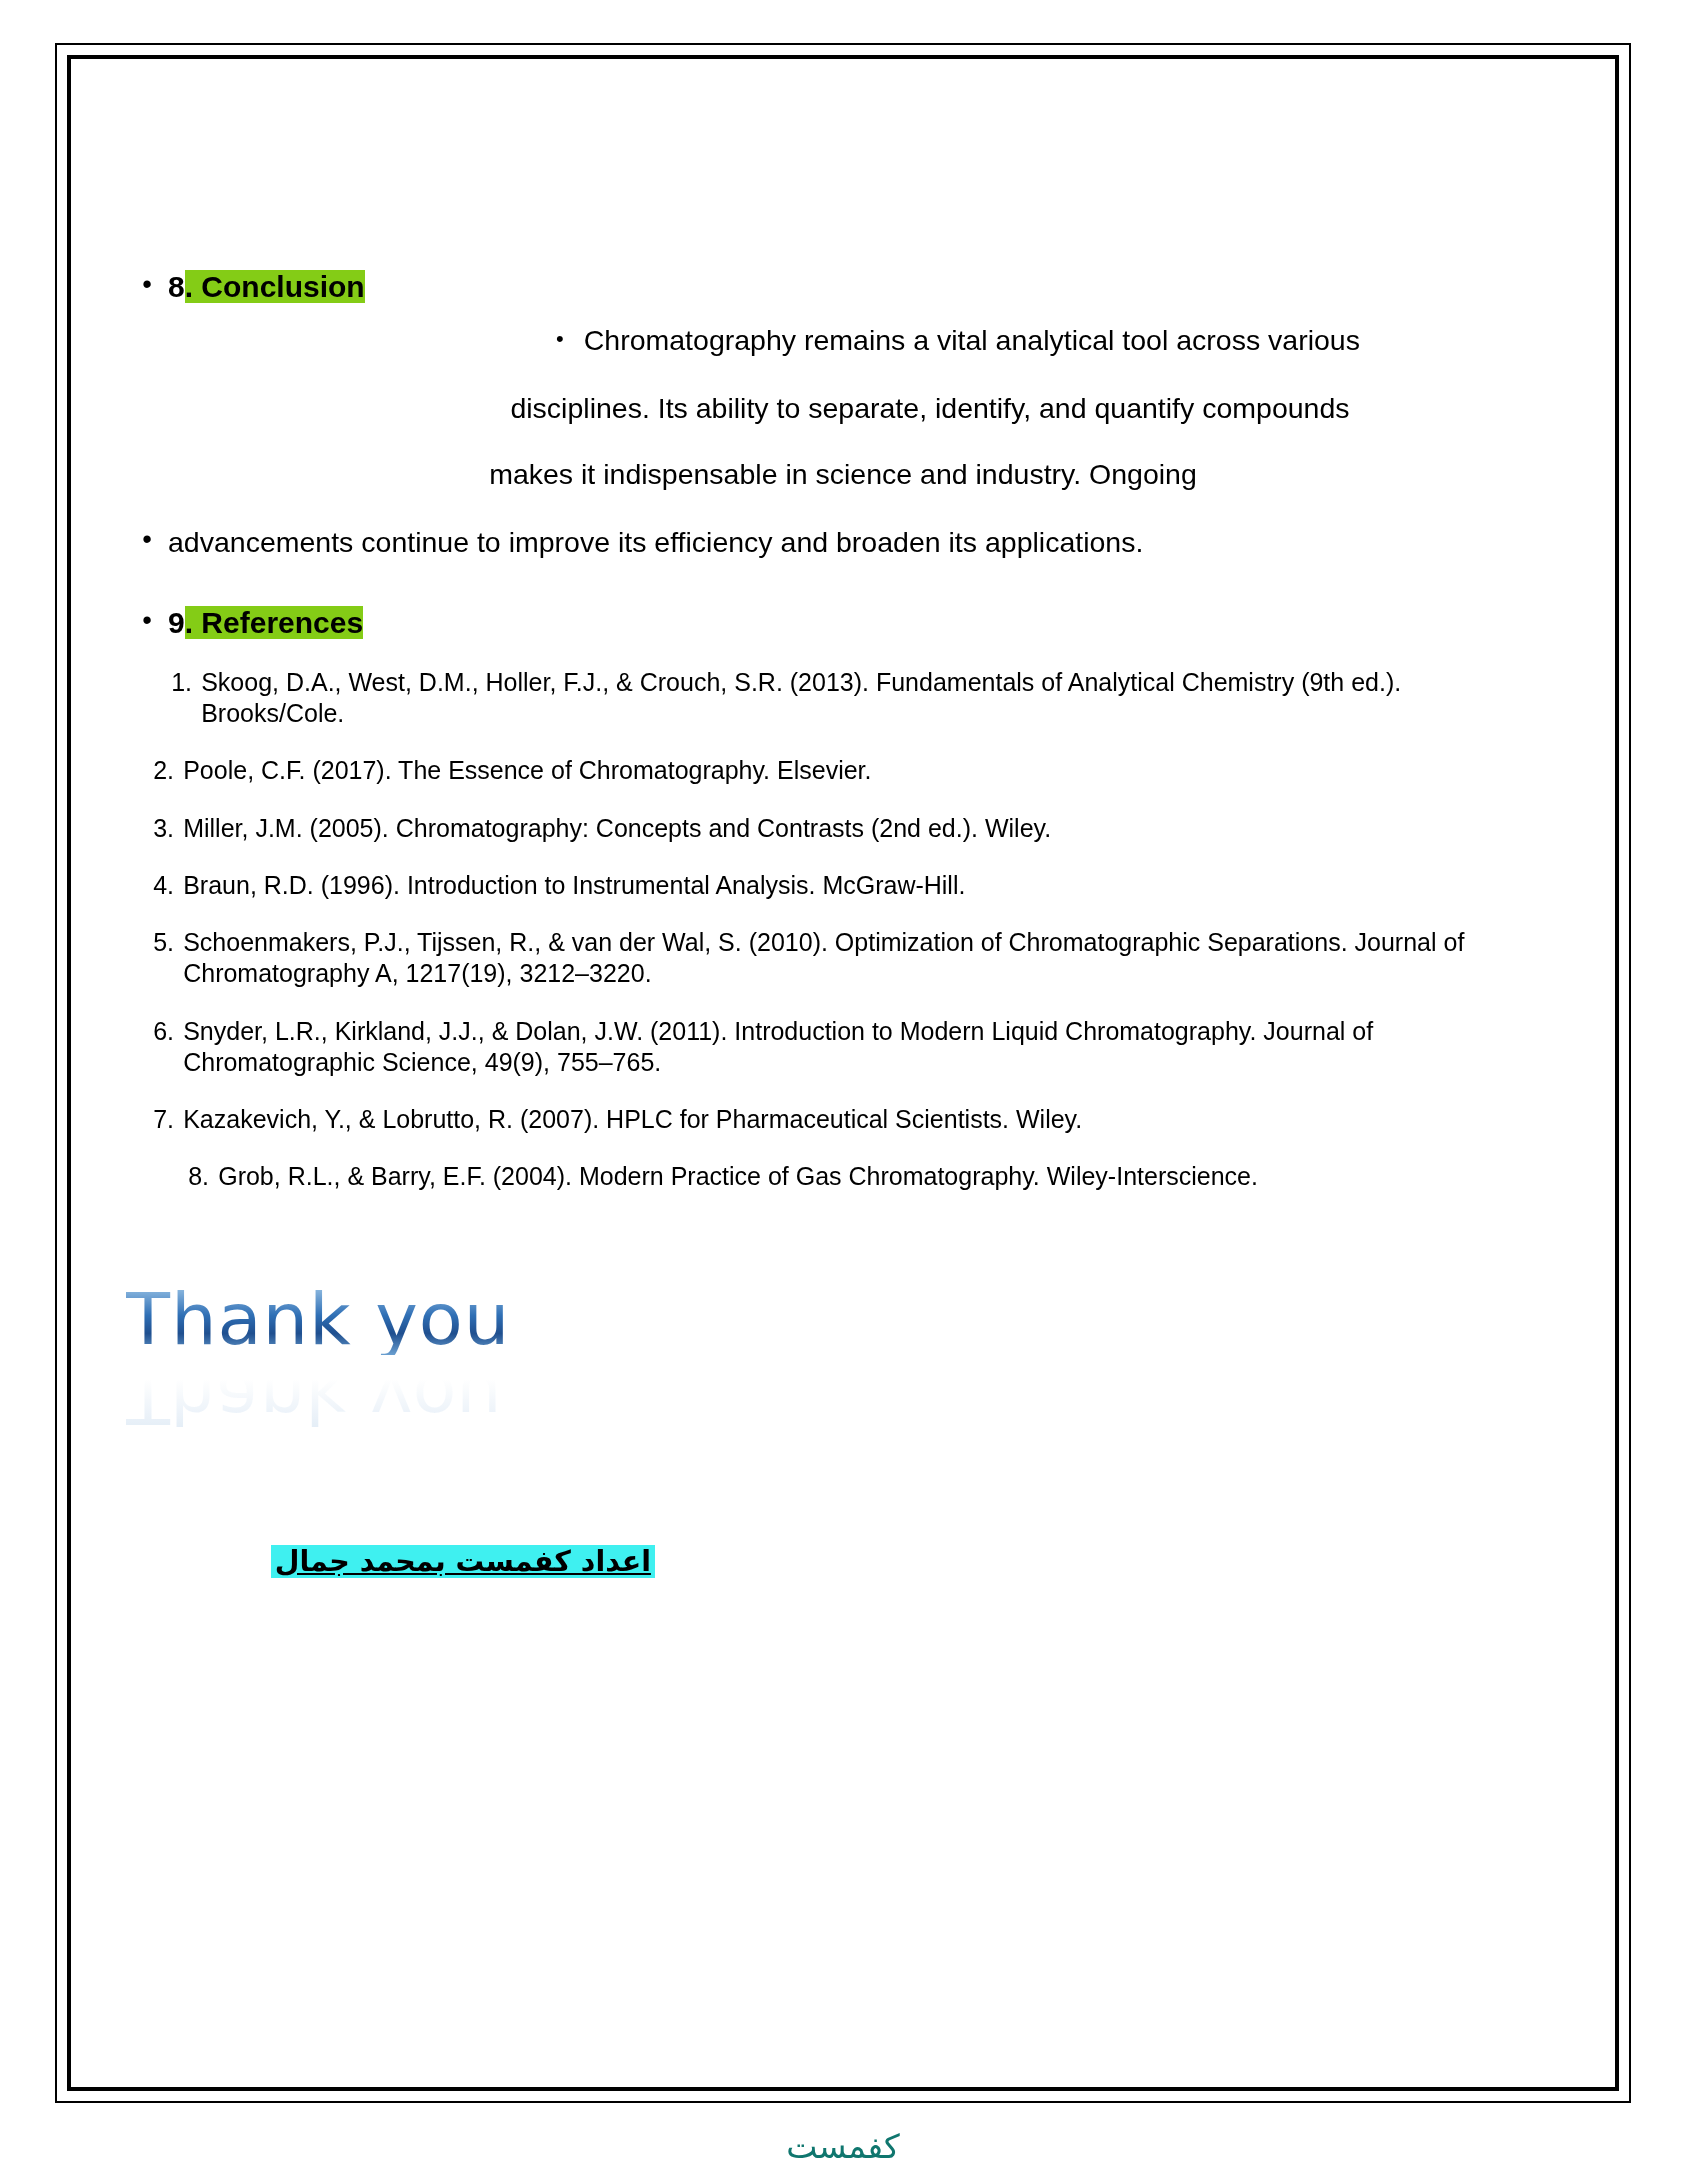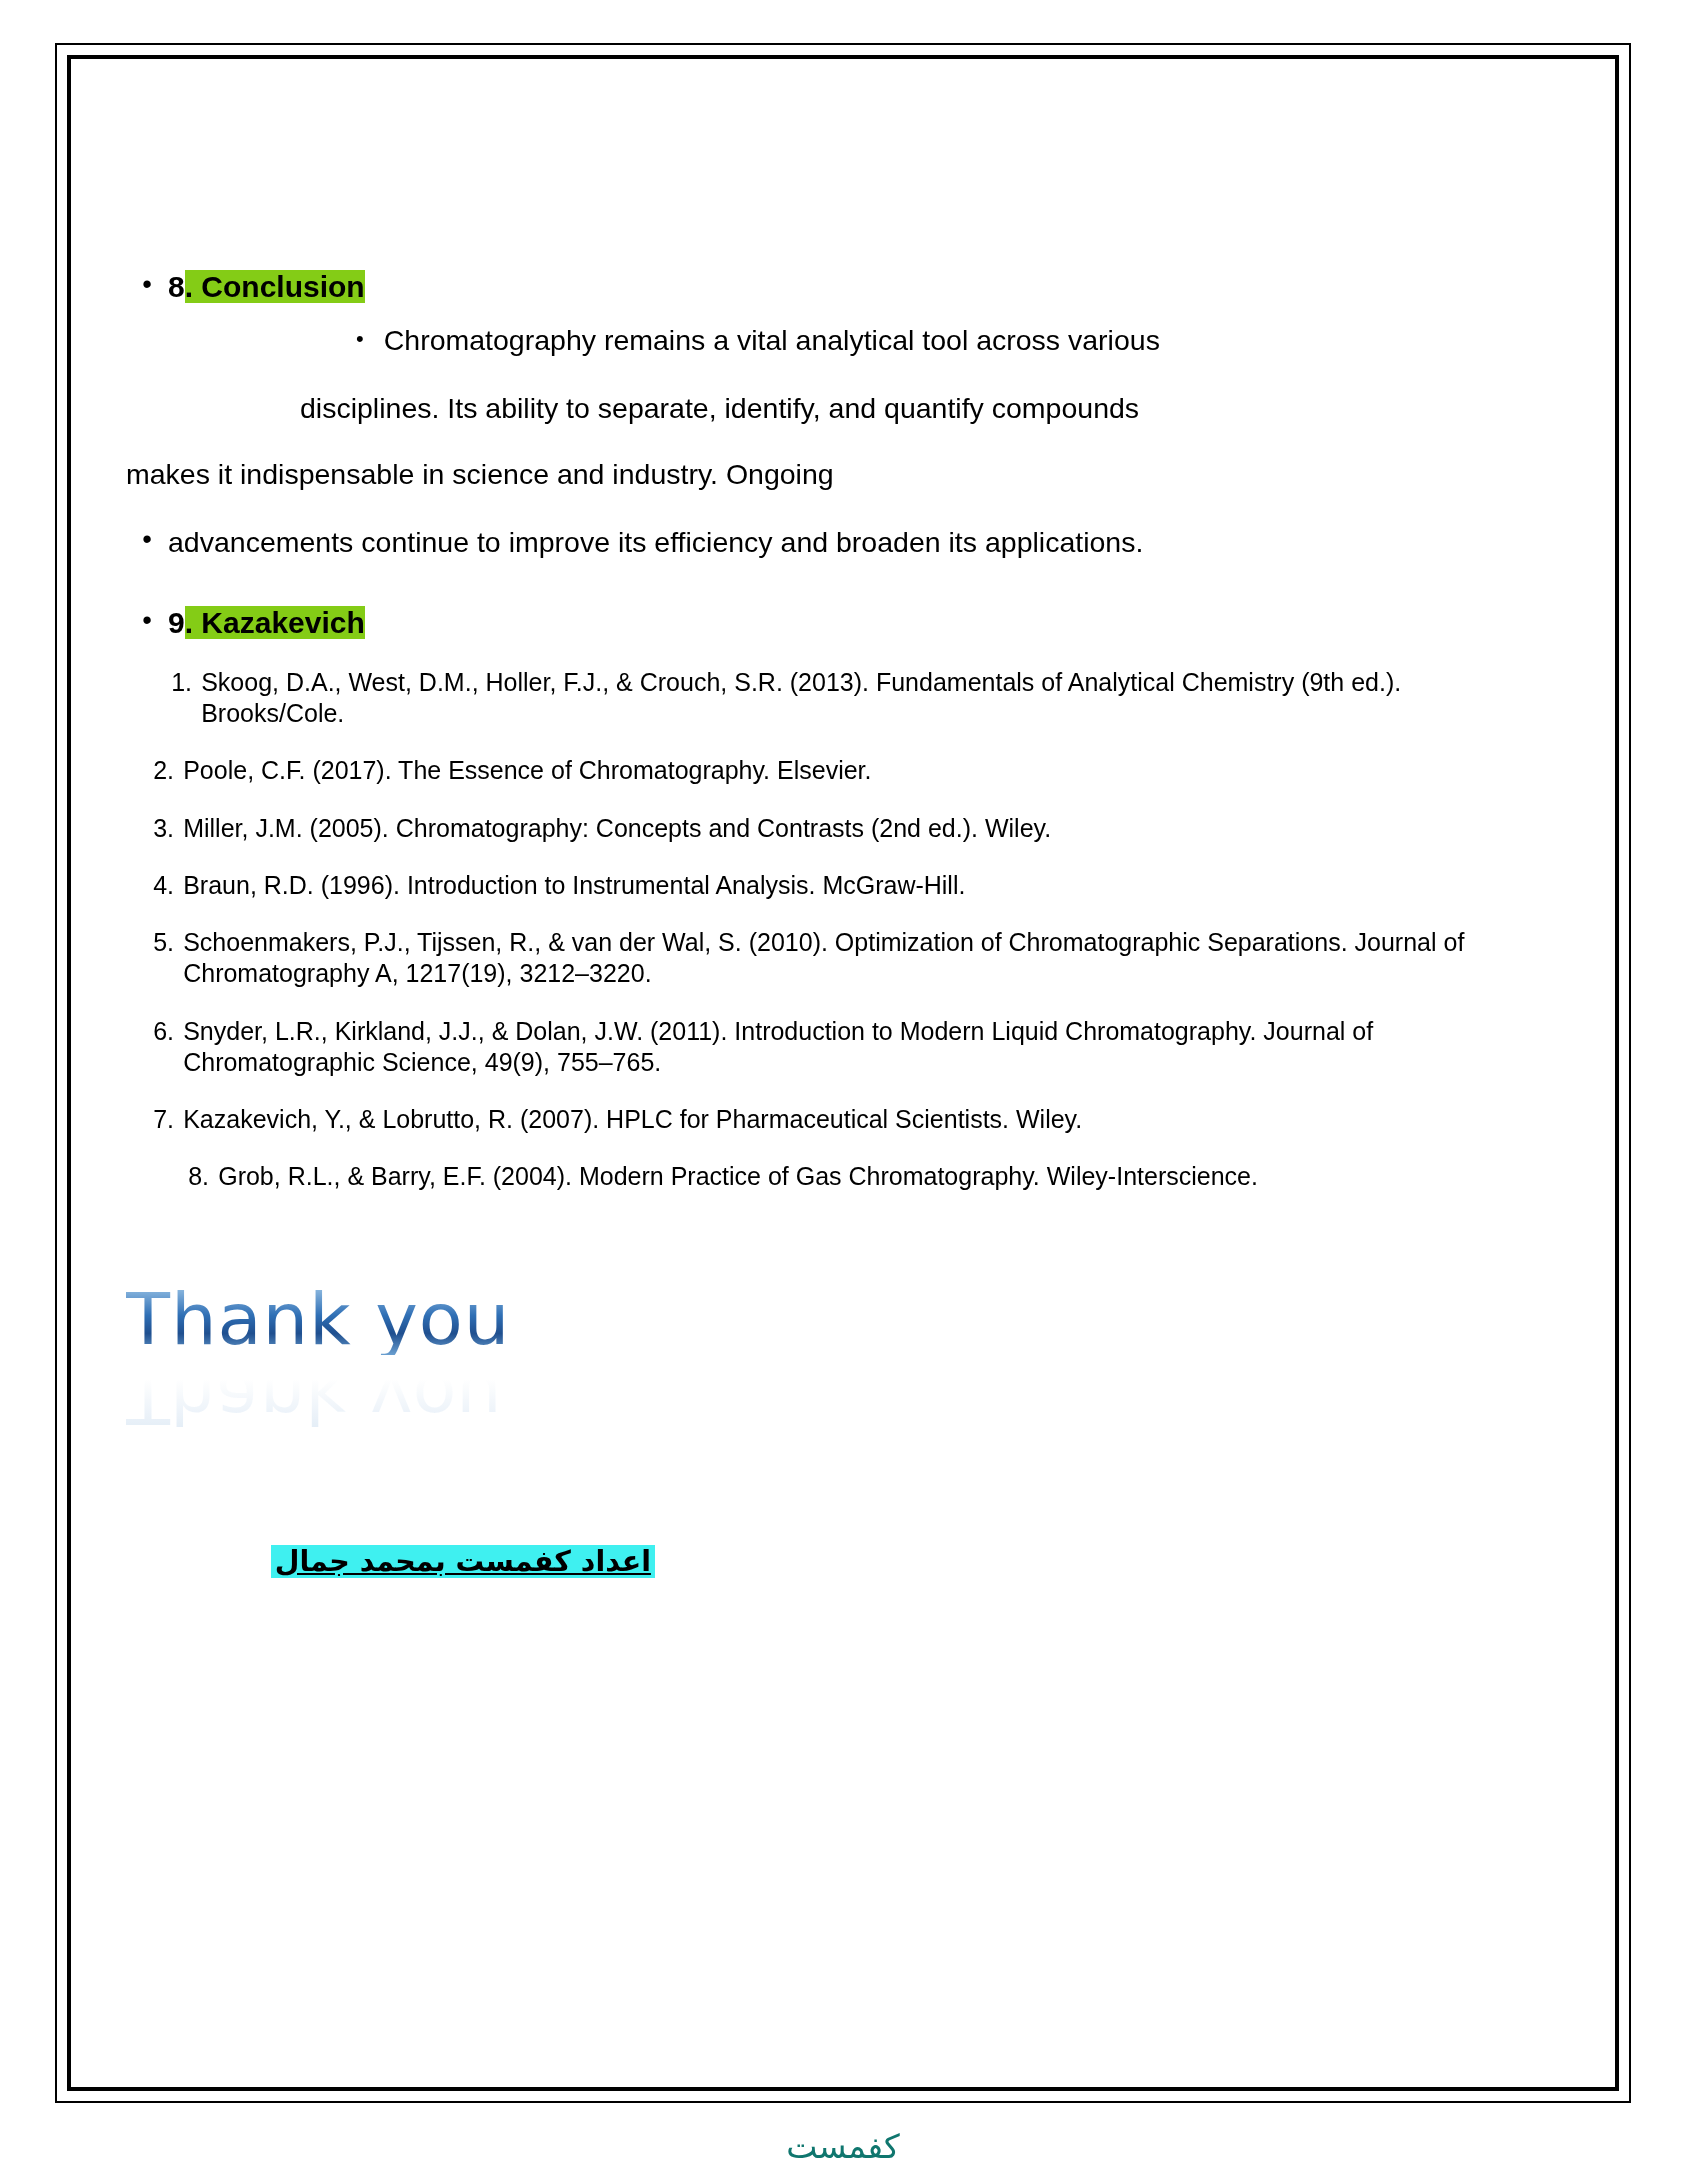--- a/index.html
+++ b/index.html
@@ -71,20 +71,21 @@
 
   
   .concl-body {
     font-size: 28.5px;
     line-height: 1.08;
     margin-top: 20px;
   }
   .concl-line {
     display: block;
     white-space: nowrap;
+    text-align: center;
   }
   .concl-line-1 {
     margin-left: 230px;
   }
   .concl-line-2 {
     margin-left: 174px;
     margin-top: 37px;
   }
   .concl-line-3 {
     margin-top: 35px;
@@ -216,21 +217,21 @@
         <span class="concl-line concl-line-3">makes it indispensable in science and industry. Ongoing</span>
         <div class="concl-last">
           <span class="bullet-dot">•</span>
           <span class="concl-last-text">advancements continue to improve its efficiency and broaden its applications.</span>
         </div>
       </div>
 
       
       <div class="bullet-row section-references">
         <span class="bullet-dot">•</span>
-        <span class="heading-text"><span>9</span><span class="hl-yellow">. Kazakevich</span></span>
+        <span class="heading-text"><span>9</span><span class="hl-yellow">. References</span></span>
       </div>
 
       <div class="ref-list">
         <div class="ref-item indent-1">
           <span class="ref-num">1.</span>
           <span class="ref-text">Skoog, D.A., West, D.M., Holler, F.J., &amp; Crouch, S.R. (2013). Fundamentals of Analytical Chemistry (9th ed.). Brooks/Cole.</span>
         </div>
         <div class="ref-item">
           <span class="ref-num">2.</span>
           <span class="ref-text">Poole, C.F. (2017). The Essence of Chromatography. Elsevier.</span>

